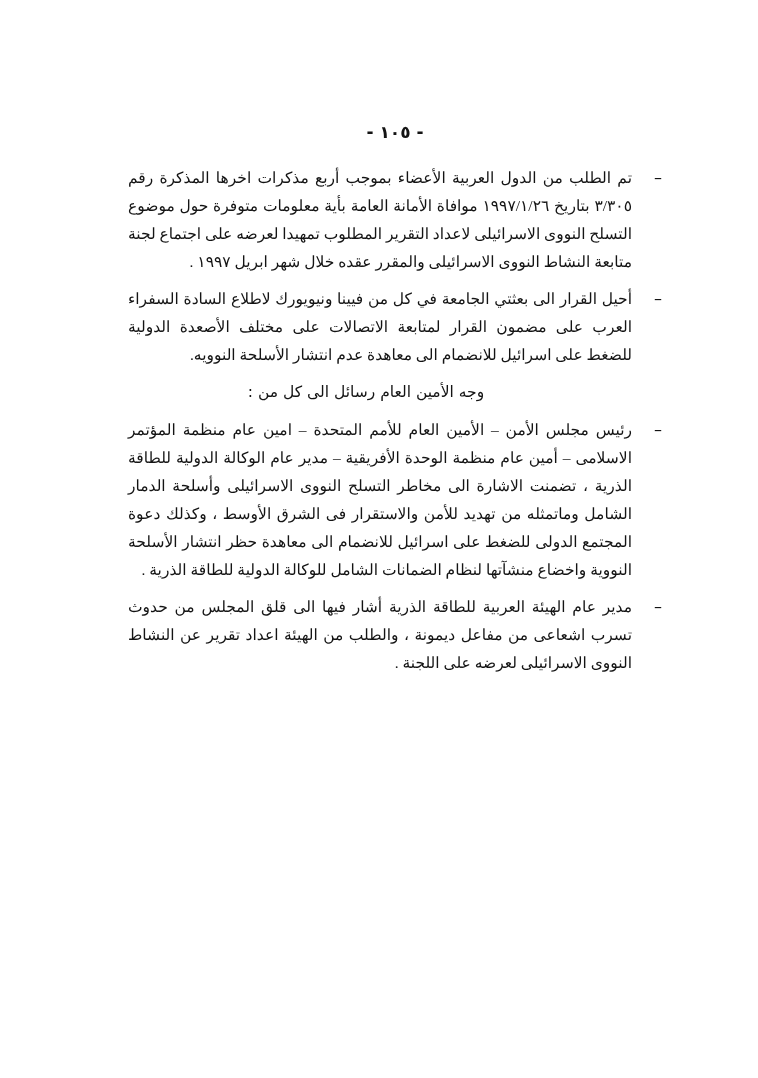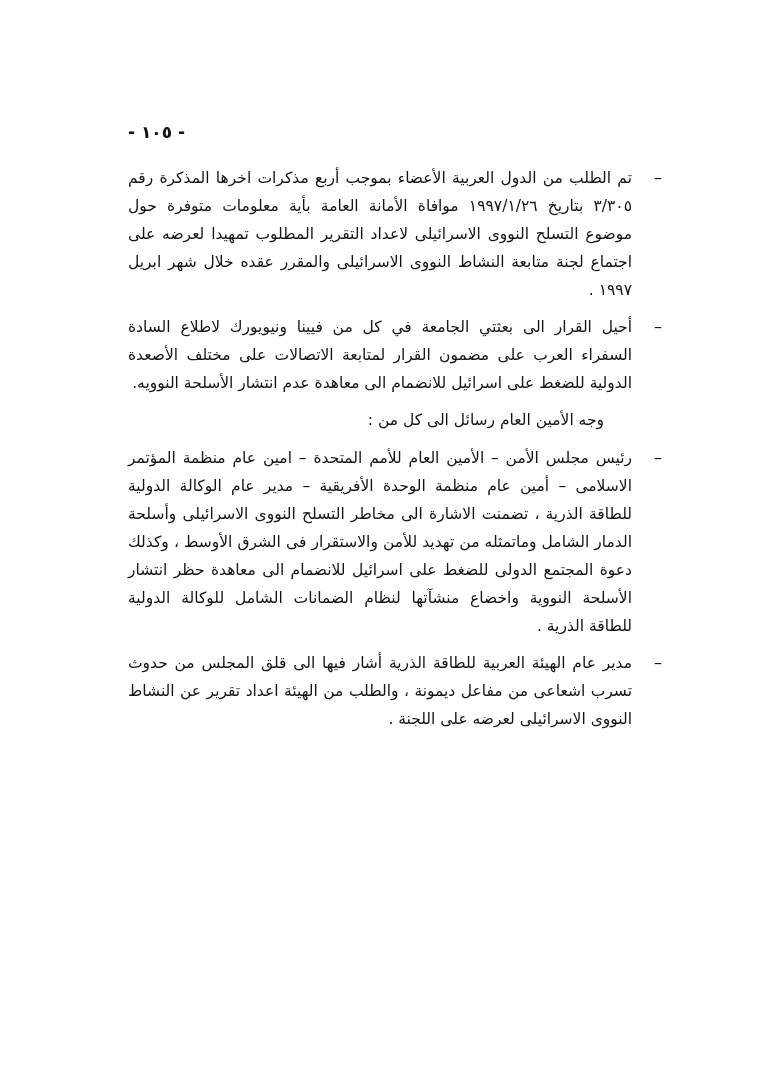--- a/index.html
+++ b/index.html
@@ -15,21 +15,21 @@
     margin: 0 auto;
     background: #ffffff;
     box-sizing: border-box;
     padding: 122px 96px 40px 128px;
     font-family: "DejaVu Sans", sans-serif;
     color: #141414;
     direction: rtl;
     overflow: hidden;
   }
   .page-number {
-    text-align: left;
+    text-align: center;
     font-size: 17px;
     font-weight: bold;
     letter-spacing: 2px;
     margin-bottom: 22px;
   }
   .content {
     width: 100%;
   }
   .para {
     display: flex;
@@ -43,25 +43,27 @@
     line-height: 28px;
     text-align: right;
   }
   .para .text {
     margin: 0;
     flex: 1;
     font-size: 15.5px;
     line-height: 28px;
     text-align: justify;
     text-justify: inter-word;
+    font-family: Liberation Serif, serif;
   }
   .lead {
     margin: 4px 58px 10px 0;
     font-size: 15.5px;
     line-height: 28px;
+    text-align: center;
   }
 </style>
 </head>
 <body>
 
 <div class="page">
 
   <div class="page-number">- ١٠٥ -</div>
 
   <div class="content">

